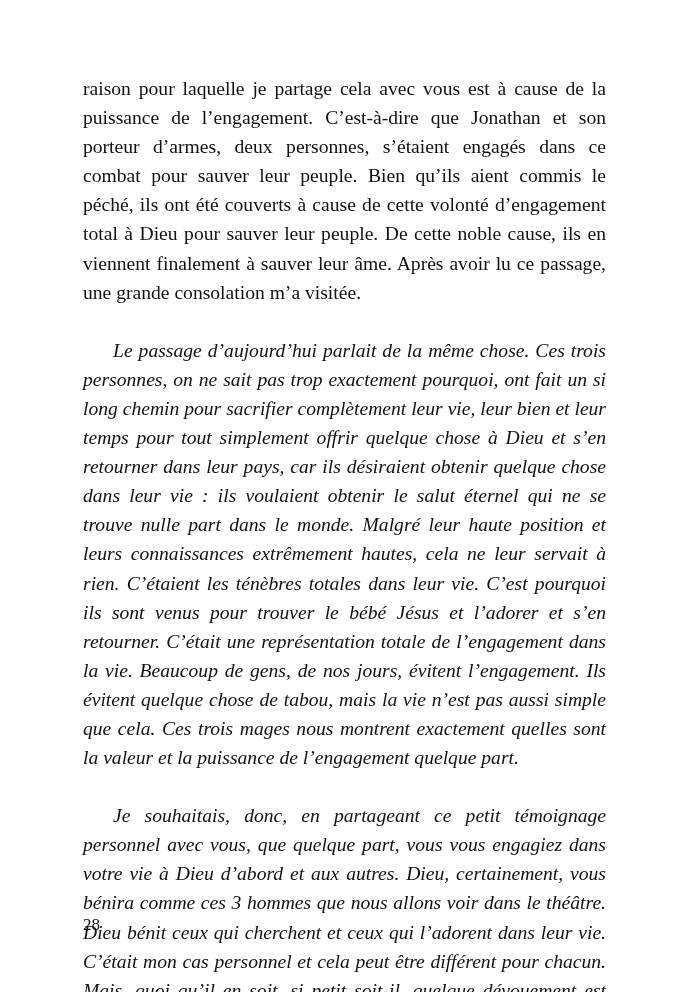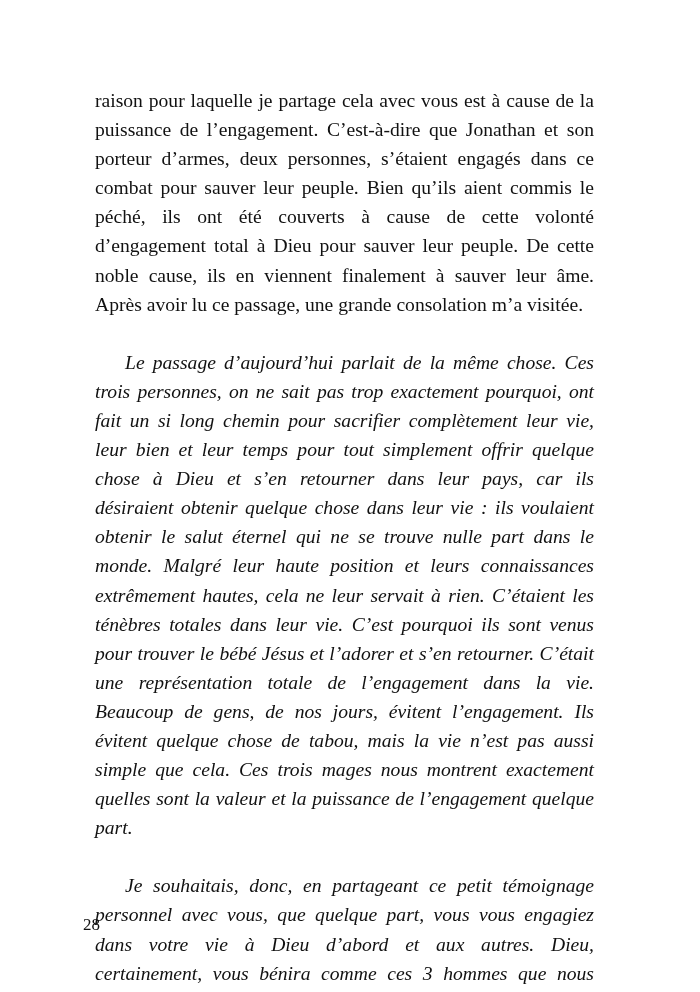--- a/index.html
+++ b/index.html
@@ -15,21 +15,21 @@
       font-family: "Liberation Serif", "DejaVu Serif", serif;
       color: #111111;
     }
     .page {
       position: absolute;
       left: 83px;
       top: 74px;
       width: 523px;
     }
     .para {
-      margin: 12px;
+      margin: 0;
       font-size: 19.6px;
       line-height: 29.1px;
       text-align: justify;
       text-align-last: left;
     }
     .para.indent {
       text-indent: 30px;
     }
     .para + .para {
       margin-top: 29px;

